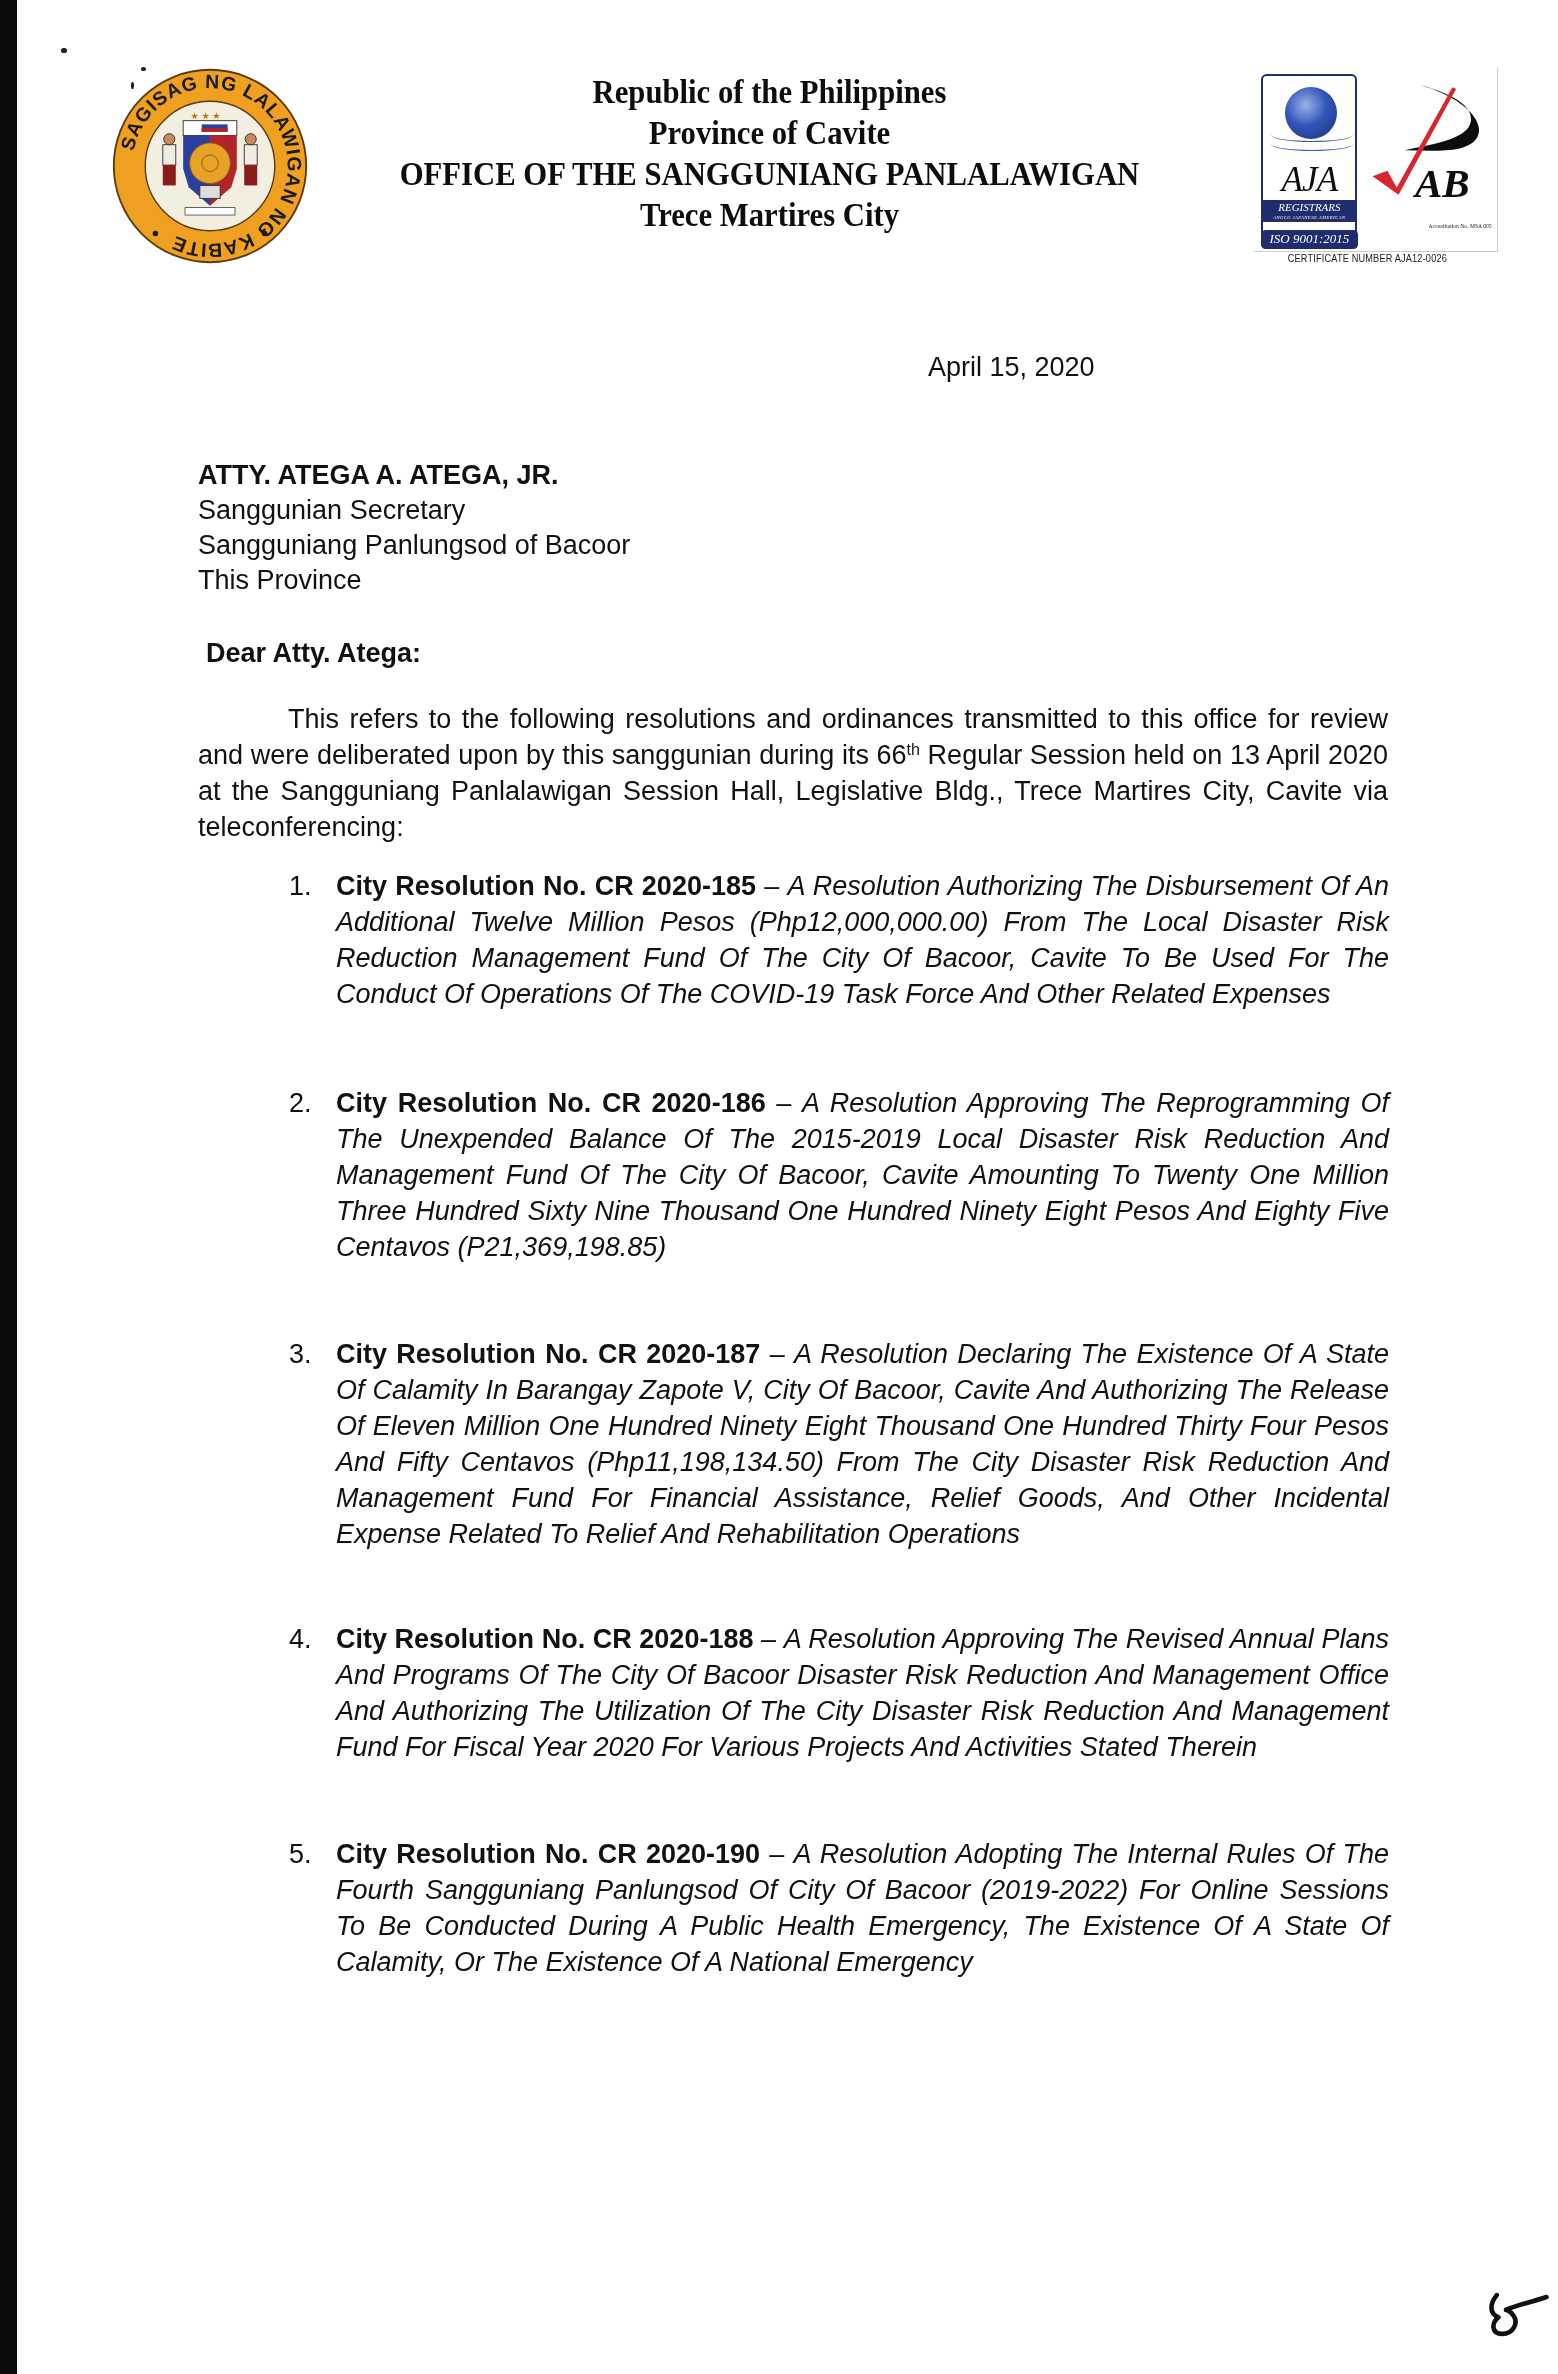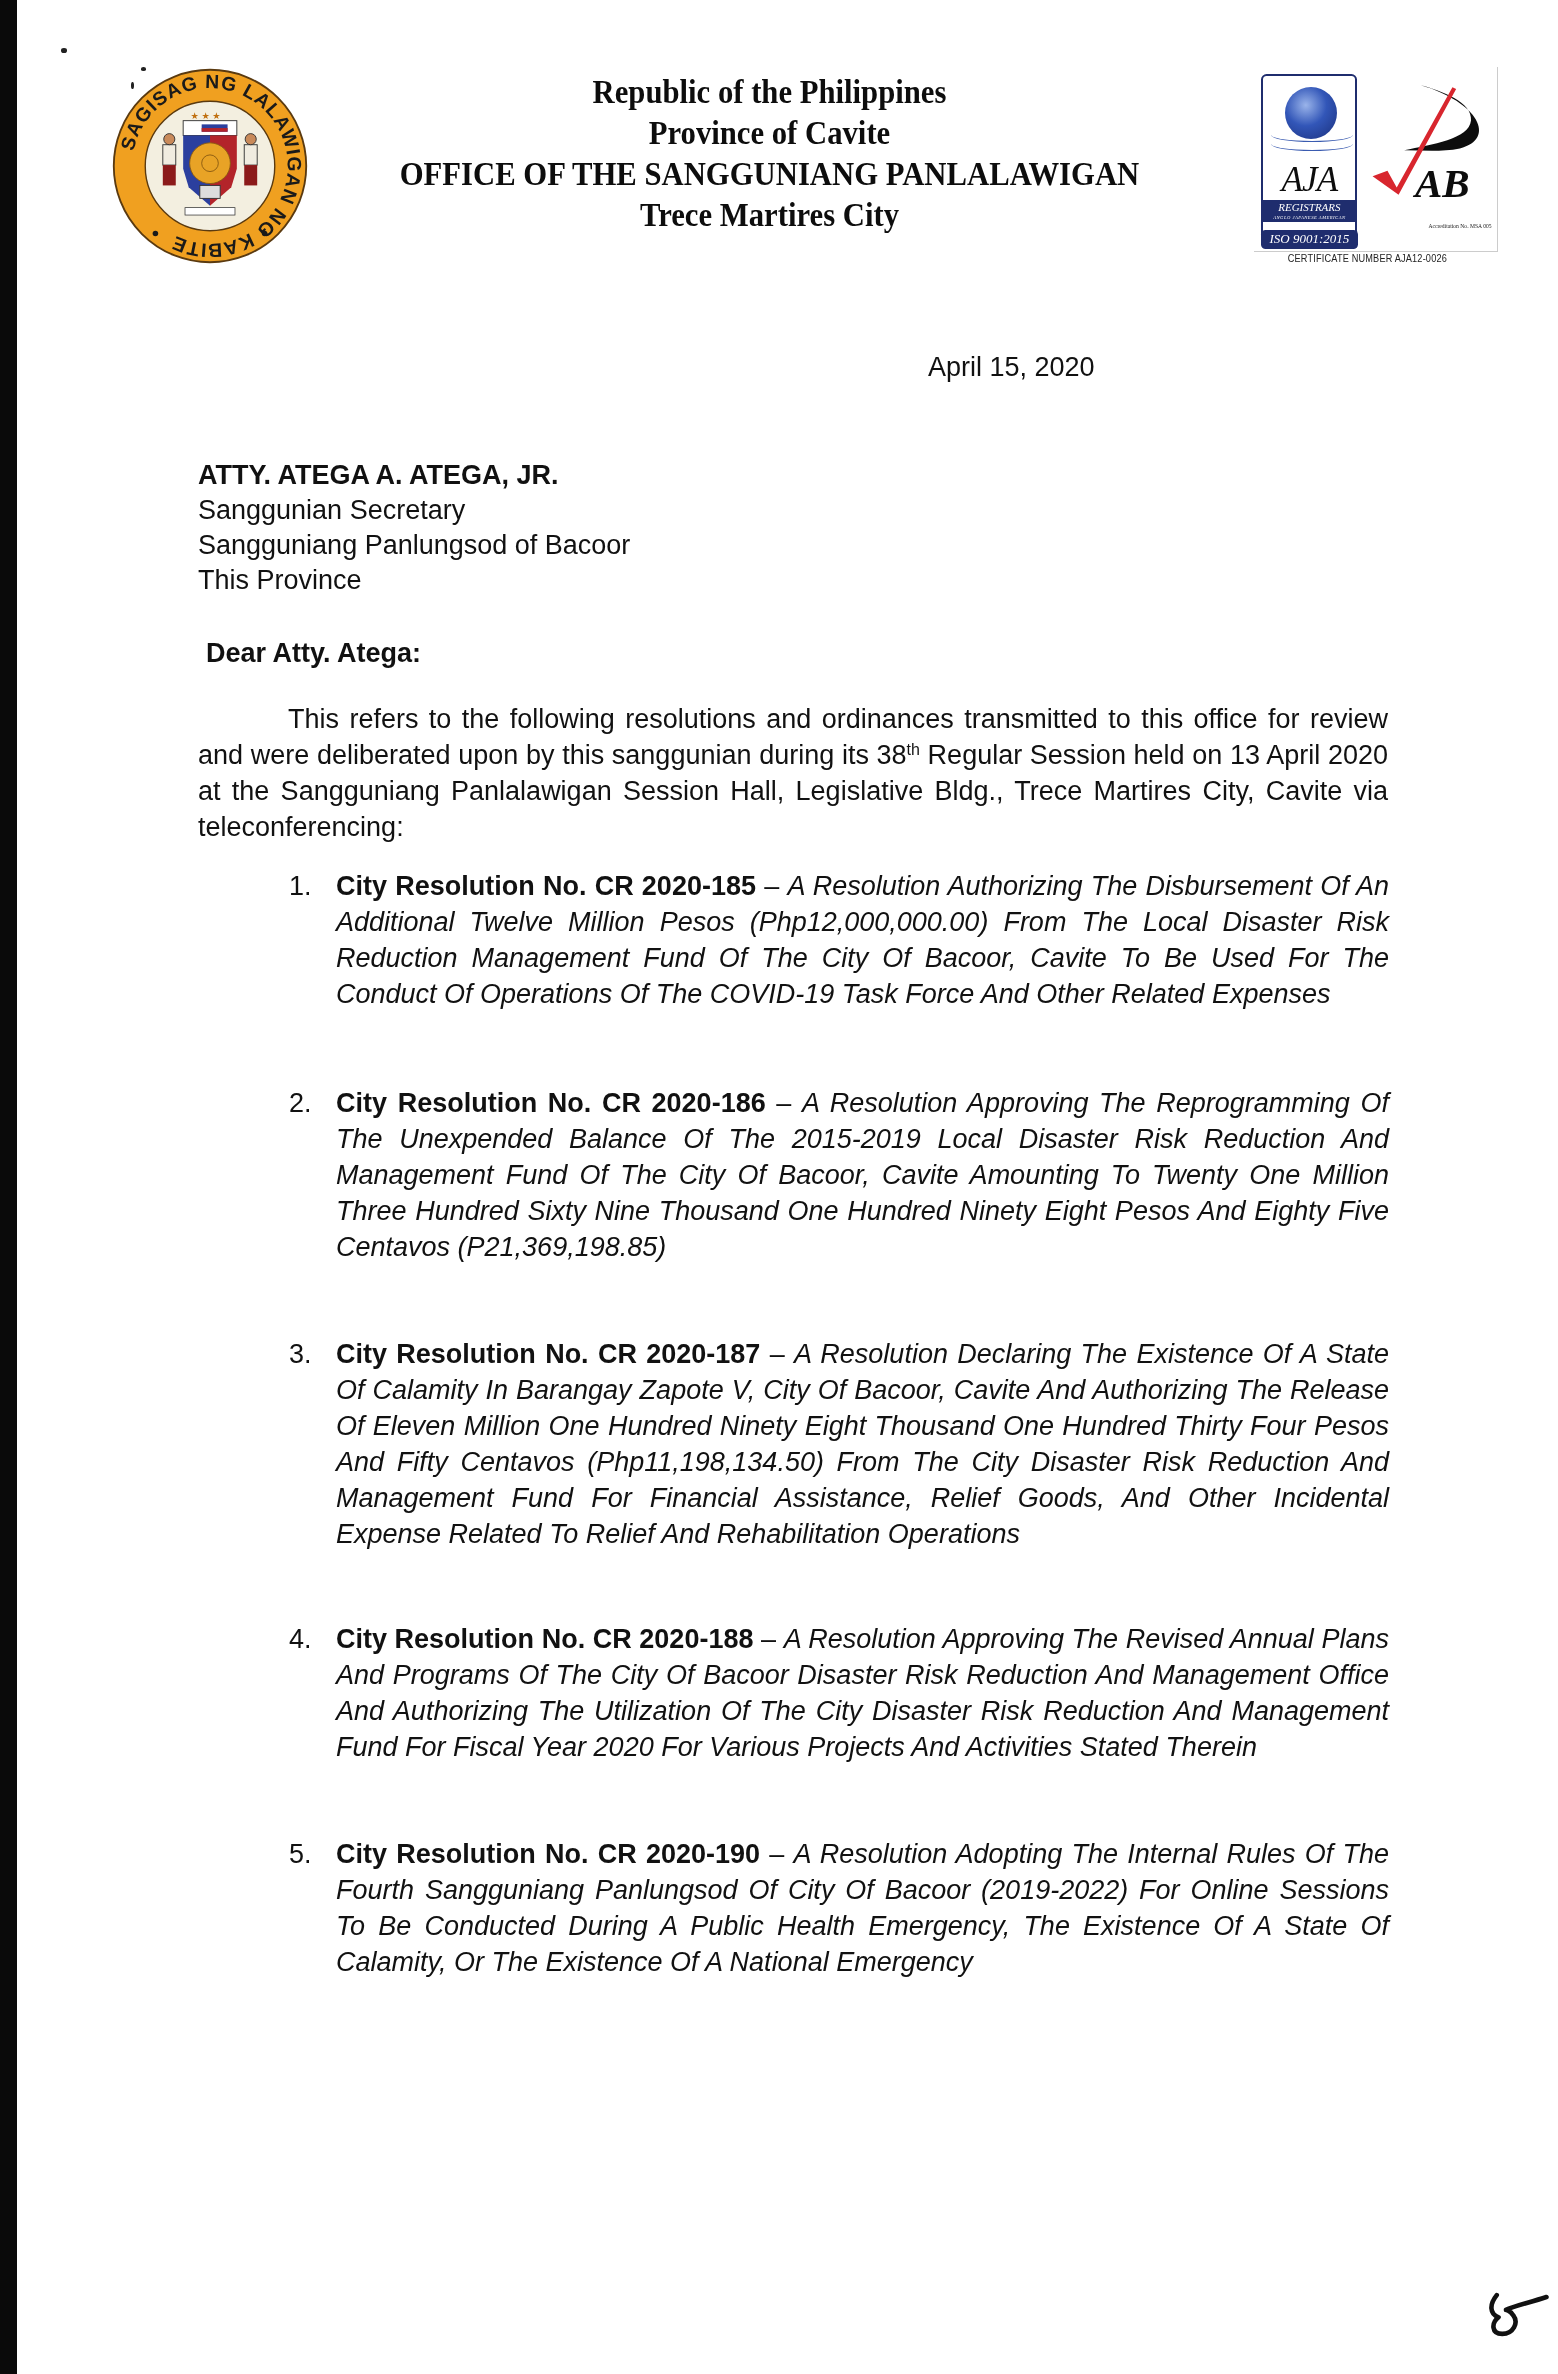--- a/index.html
+++ b/index.html
@@ -140,21 +140,21 @@
 
 <div class="recipient">
   <div class="name">ATTY. ATEGA A. ATEGA, JR.</div>
   <div>Sanggunian Secretary</div>
   <div>Sangguniang Panlungsod of Bacoor</div>
   <div>This Province</div>
 </div>
 
 <div class="salutation">Dear Atty. Atega:</div>
 
-<div class="intro"><span>This refers to the following resolutions and ordinances transmitted to this office for review and were deliberated upon by this sanggunian during its 38</span><sup>th</sup><span> Regular Session held on 13 April 2020 at the Sangguniang Panlalawigan Session Hall, Legislative Bldg., Trece Martires City, Cavite via teleconferencing:</span></div>
+<div class="intro"><span>This refers to the following resolutions and ordinances transmitted to this office for review and were deliberated upon by this sanggunian during its 66</span><sup>th</sup><span> Regular Session held on 13 April 2020 at the Sangguniang Panlalawigan Session Hall, Legislative Bldg., Trece Martires City, Cavite via teleconferencing:</span></div>
 
 <div class="items">
   <div class="item" style="top:0px;">
     <span class="num">1.</span>
     <div class="body"><span class="ref">City Resolution No. CR 2020-185</span><span> – </span><span class="title">A Resolution Authorizing The Disbursement Of An Additional Twelve Million Pesos (Php12,000,000.00) From The Local Disaster Risk Reduction Management Fund Of The City Of Bacoor, Cavite To Be Used For The Conduct Of Operations Of The COVID-19 Task Force And Other Related Expenses</span></div>
   </div>
   <div class="item" style="top:217px;">
     <span class="num">2.</span>
     <div class="body"><span class="ref">City Resolution No. CR 2020-186</span><span> – </span><span class="title">A Resolution Approving The Reprogramming Of The Unexpended Balance Of The 2015-2019 Local Disaster Risk Reduction And Management Fund Of The City Of Bacoor, Cavite Amounting To Twenty One Million Three Hundred Sixty Nine Thousand One Hundred Ninety Eight Pesos And Eighty Five Centavos (P21,369,198.85)</span></div>
   </div>

